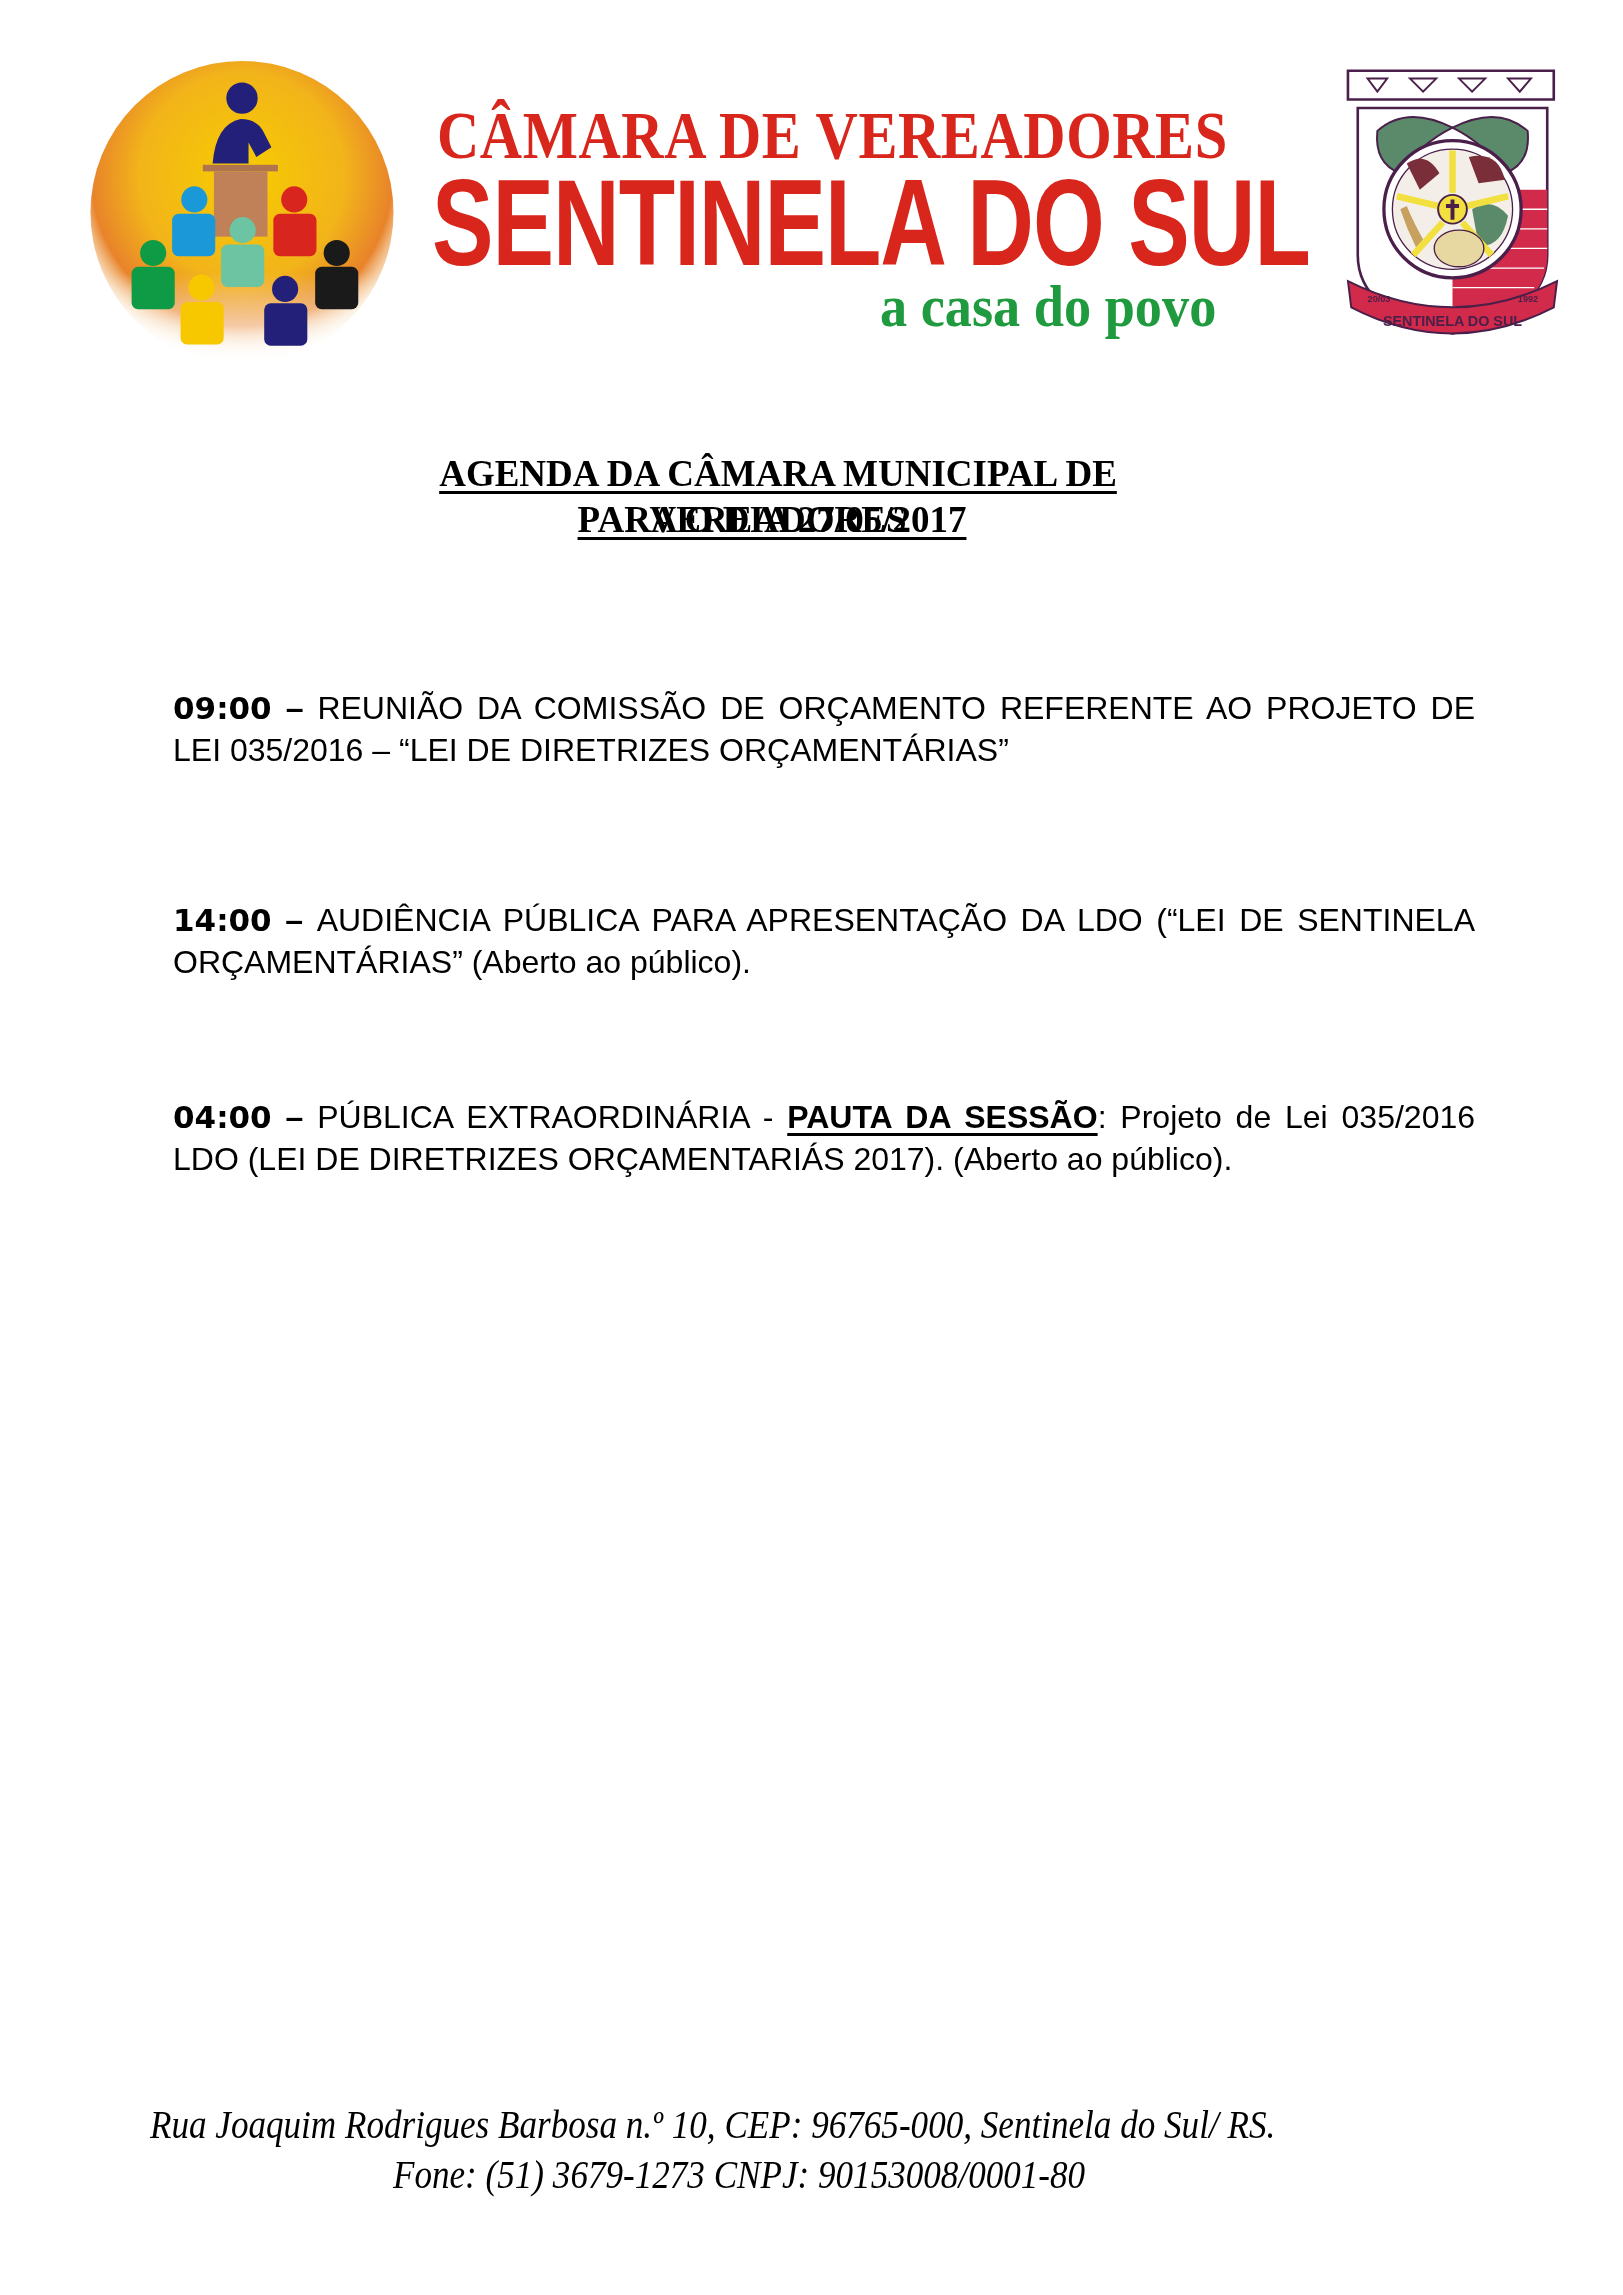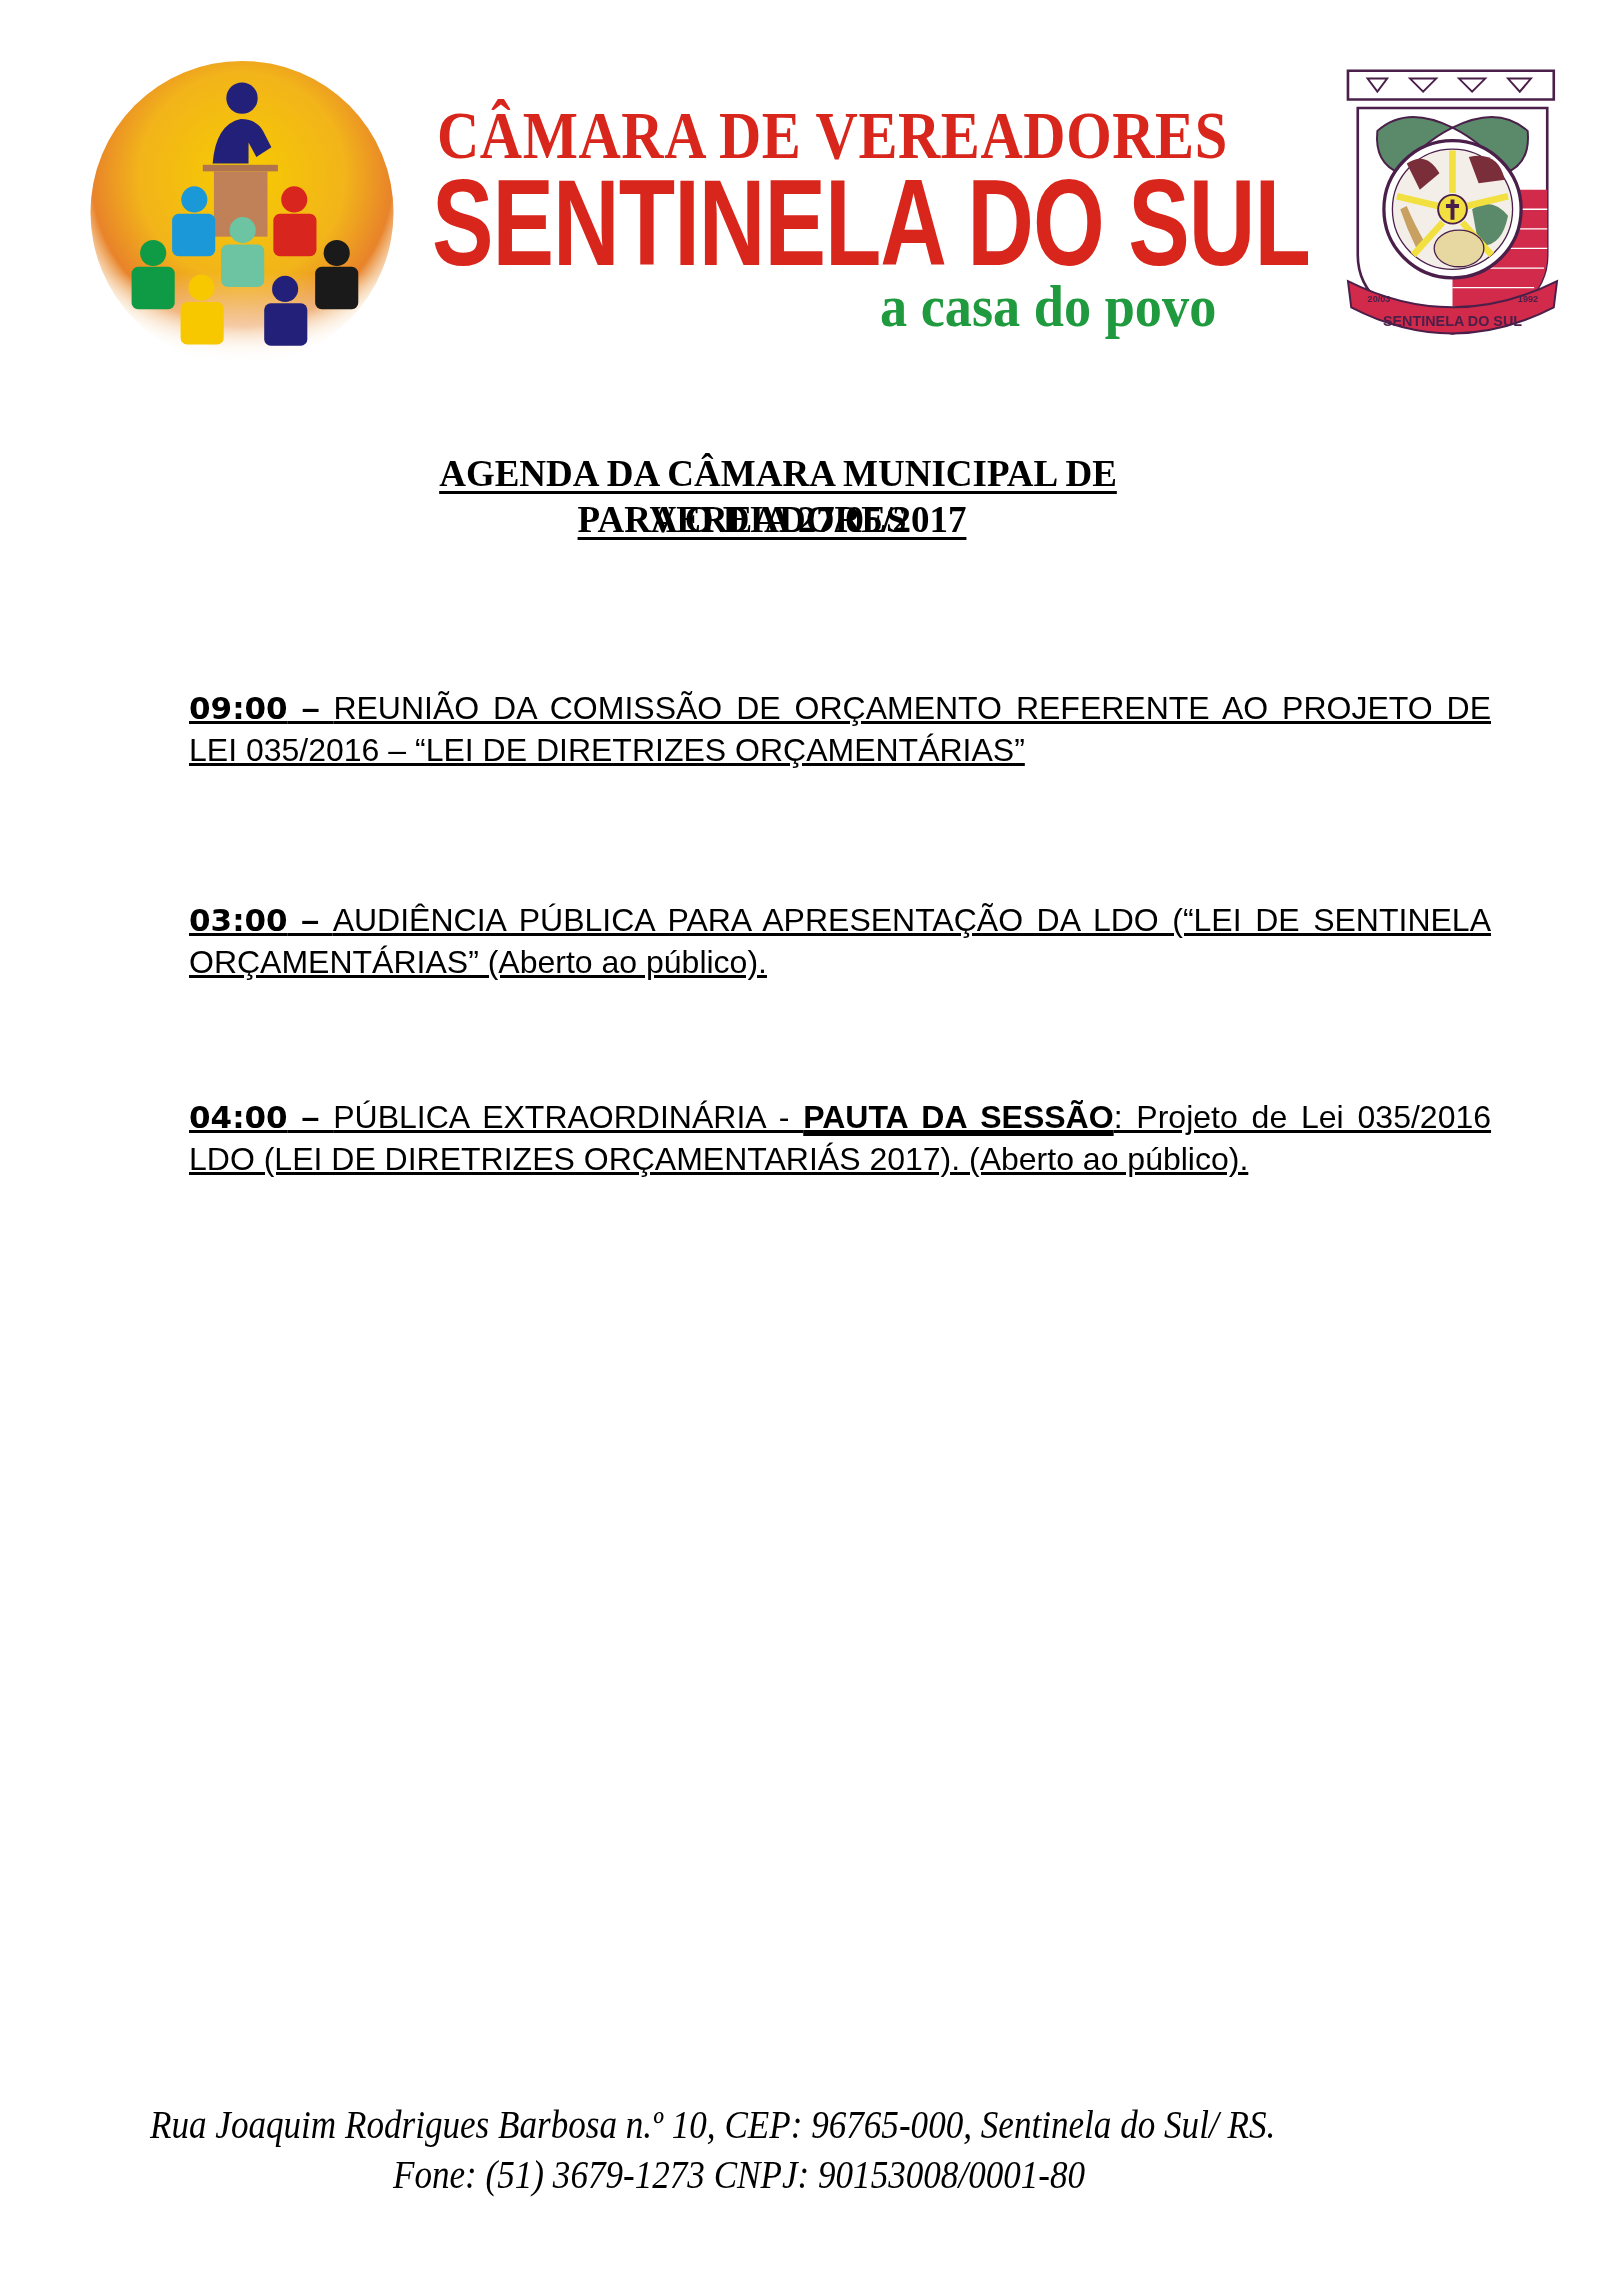--- a/index.html
+++ b/index.html
@@ -26,21 +26,21 @@
 
   
   .title-block { position: absolute; left: 0; top: 451px; width: 1623px; text-align: center; }
   .title-line { font-weight: bold; font-size: 37px; line-height: 46px;
     text-decoration: underline; text-decoration-thickness: 3.3px; text-underline-offset: 5.2px; font-family: Liberation Serif, serif; }
   .title-line.l1 { position: absolute; left: 307px; width: 942px; top: 0; }
   .title-line.l2 { position: absolute; left: 556px; width: 432px; top: 46px; }
 
   
   .agenda { position: absolute; left: 173px; width: 1302px; }
-  .item { position: absolute; left: 16px; width: 1302px; font-size: 32px; line-height: 42px; text-align: justify; text-decoration: underline; }
+  .item { position: absolute; left: 0; width: 1302px; font-size: 32px; line-height: 42px; text-align: justify; }
   .item .time { font-family: "DejaVu Sans", sans-serif; font-weight: bold; font-size: 31px; }
   .item .dash { font-weight: bold; }
   .item .pauta { font-weight: bold; text-decoration: underline; text-decoration-thickness: 3.3px; text-underline-offset: 5.2px; margin-top: 15px; }
   .item.i1 { top: 687px; }
   .item.i2 { top: 899px; text-align-last: left; }
   .item.i3 { top: 1096px; }
 
   
   .footer { position: absolute; left: 0; top: 2100px; width: 1623px; text-align: center;
     font-family: "Liberation Serif", serif; font-style: italic; font-size: 39px; line-height: 50px; }
@@ -148,21 +148,21 @@
   <div class="title-line l1">AGENDA DA CÂMARA MUNICIPAL DE VEREADORES</div>
   <div class="title-line l2">PARA O DIA 27/05/2017</div>
 </div>
 
 <div class="agenda">
   <p class="item i1" style="margin:0;">
     <span class="time">09:00</span><span class="dash"> – </span><span>REUNIÃO DA COMISSÃO DE ORÇAMENTO REFERENTE AO PROJETO DE LEI 035/2016 – “LEI DE DIRETRIZES ORÇAMENTÁRIAS”</span>
   </p>
 
   <p class="item i2" style="margin:0;">
-    <span class="time">03:00</span><span class="dash"> – </span><span>AUDIÊNCIA PÚBLICA PARA APRESENTAÇÃO DA LDO (“LEI DE SENTINELA ORÇAMENTÁRIAS” (Aberto ao público).</span>
+    <span class="time">14:00</span><span class="dash"> – </span><span>AUDIÊNCIA PÚBLICA PARA APRESENTAÇÃO DA LDO (“LEI DE SENTINELA ORÇAMENTÁRIAS” (Aberto ao público).</span>
   </p>
 
   <p class="item i3" style="margin:0;">
     <span class="time">04:00</span><span class="dash"> – </span><span>PÚBLICA EXTRAORDINÁRIA - </span><span class="pauta">PAUTA DA SESSÃO</span><span>: Projeto de Lei 035/2016 LDO (LEI DE DIRETRIZES ORÇAMENTARIÁS 2017). (Aberto ao público).</span>
   </p>
 </div>
 
 <div class="footer">
   <span class="footer-line f1">Rua Joaquim Rodrigues Barbosa n.º 10, CEP: 96765-000,  Sentinela do Sul/ RS.</span>
   <span class="footer-line f2">Fone: (51) 3679-1273 CNPJ: 90153008/0001-80</span>

